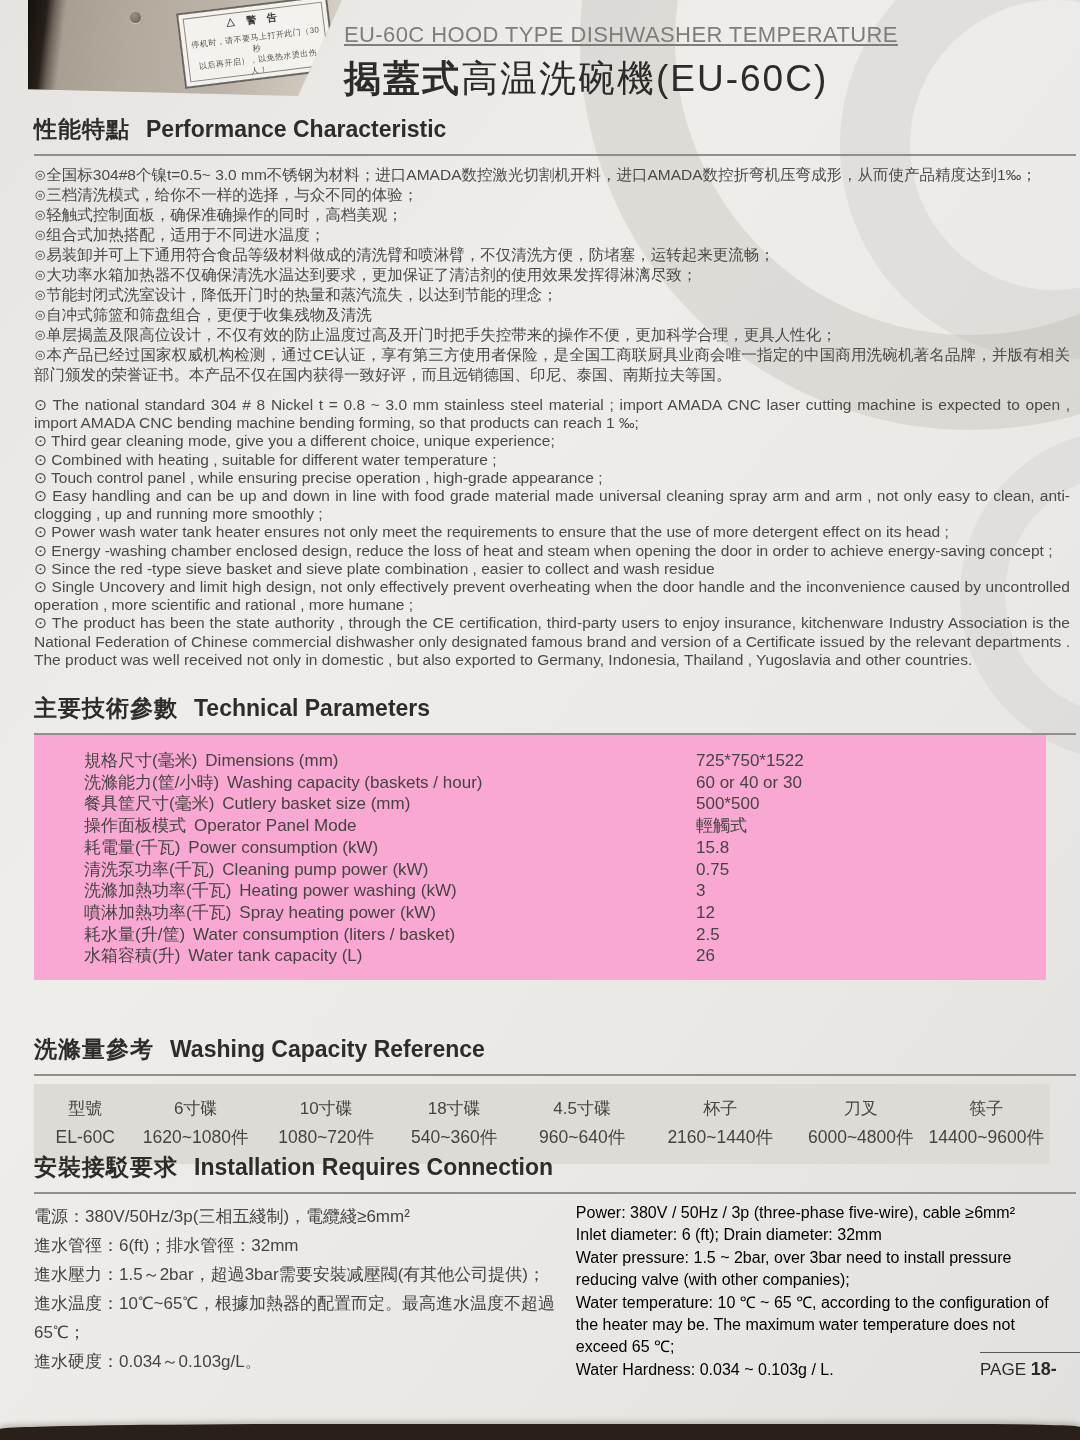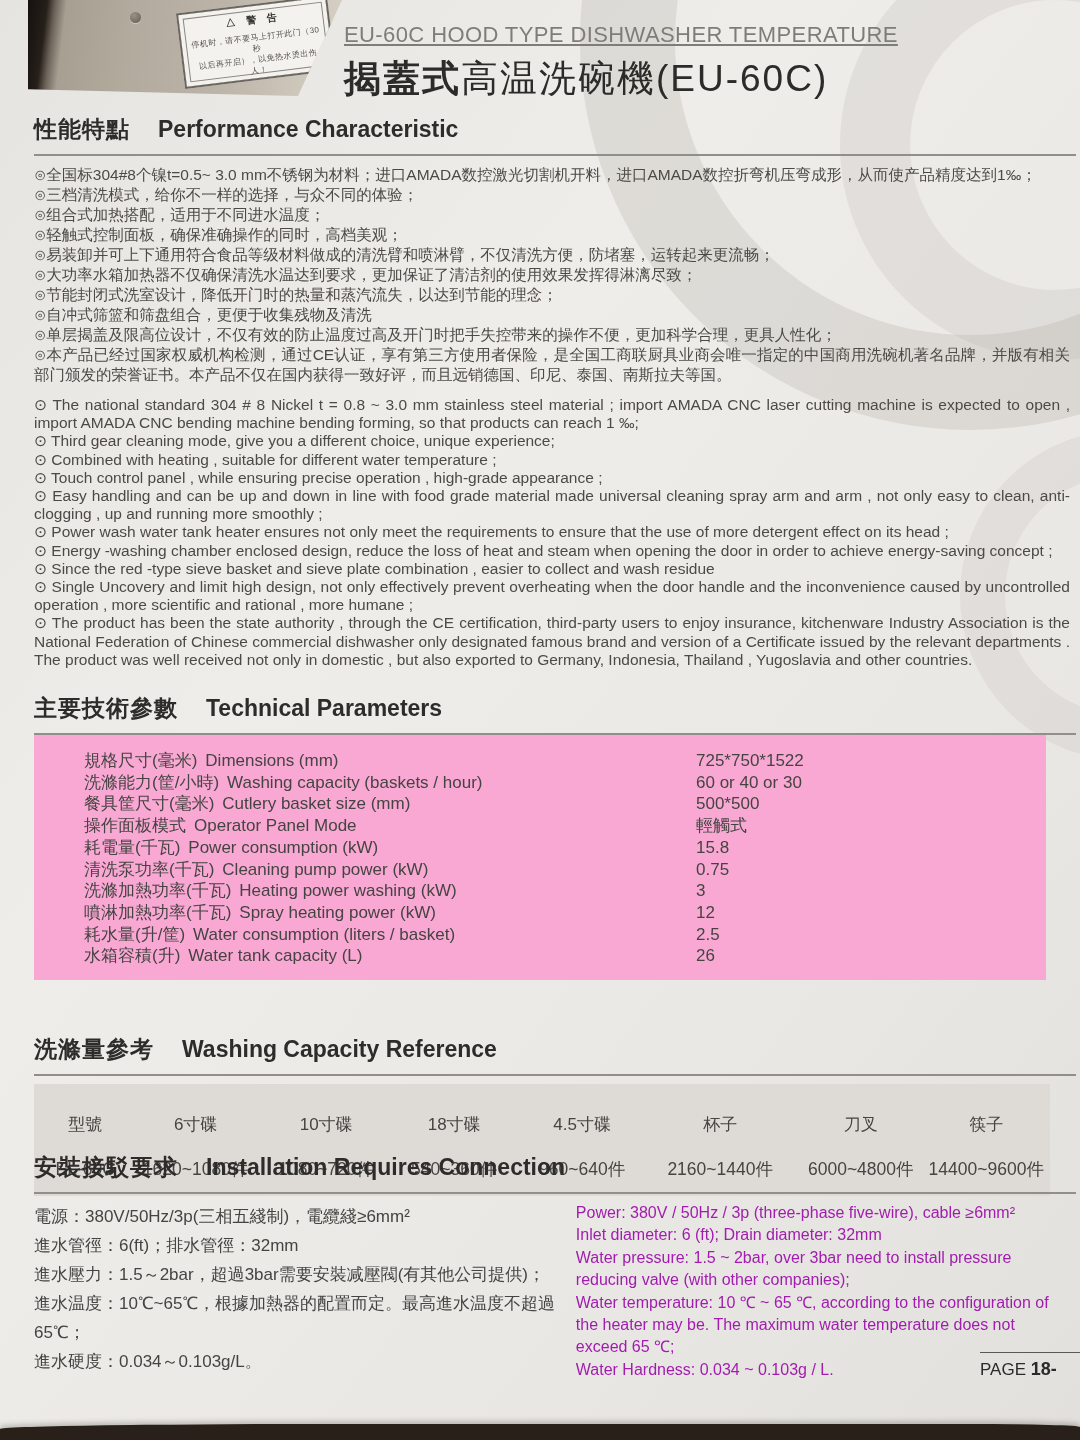--- a/index.html
+++ b/index.html
@@ -34,45 +34,45 @@
   .warn-text { font-size:8px; line-height:11px; color:#55524d; margin-top:5px; letter-spacing:0.5px; }
 
   
   .titles { position:absolute; left:344px; top:22px; }
   .title-en { font-size:22px; color:#7f7d7a; letter-spacing:0.4px; white-space:nowrap;text-decoration:underline; }
   .title-zh { margin-top:6px; font-size:37px; color:#2c2b29; letter-spacing:2px; white-space:nowrap; }
   .title-zh .b { font-weight:bold; }
 
   
   .section { position:absolute; left:34px; right:4px; }
-  .sec-head { display:flex; align-items:baseline; gap:28px; color:#2d2c2a; }
+  .sec-head { display:flex; align-items:baseline; gap:16px; color:#2d2c2a; }
   .sec-head .zh { font-size:23px; font-weight:bold; letter-spacing:1px; }
   .sec-head .en { font-size:23px; font-weight:bold; }
   .sec-rule { border:none; border-top:2px solid #918f8b; margin-top:9px; }
 
   #sec-performance { top:114px; }
   .bullets-zh { margin-top:9px; font-size:15.5px; line-height:20px; color:#4c4a47; padding-right:6px; }
   .bullets-en { margin-top:11px; font-size:15.5px; line-height:18.2px; color:#4c4a47; padding-right:6px; }
   .bullet { text-align:justify; }
 
   #sec-technical { top:693px; }
   .tech-table { margin-right:30px; background:#f9a8d4; padding:15px 20px 13px 50px; }
   .tech-row { display:grid; grid-template-columns:1fr 330px; line-height:21.7px; font-size:17px; color:#454442; }
   .tech-label-en { margin-left:8px; }
 
   #sec-capacity { top:1034px; }
   .cap-table { margin-top:8px; margin-right:26px; background:#dedbd6; padding:12px 6px 12px 6px; }
-  .cap-row { display:grid; grid-template-columns:9% 13% 13% 12.5% 13% 14.5% 13.5% 11.5%;margin-top:16px; }
+  .cap-row { display:grid; grid-template-columns:9% 13% 13% 12.5% 13% 14.5% 13.5% 11.5%; }
   .cap-cell { text-align:center; white-space:nowrap; font-size:17px; color:#454442; line-height:26px; }
   .cap-row.values .cap-cell { font-size:17.5px; line-height:30px; }
 
   #sec-install { top:1152px; }
   .install-cols { display:flex; margin-top:8px; }
   .install-zh { width:52%; font-size:17px; line-height:29px; color:#454442; }
-  .install-en { width:48%; font-size:16px; line-height:22.4px; color:#a21caf; padding-right:8px; }
+  .install-en { width:48%; font-size:16px; line-height:22.4px; color:#000000; padding-right:8px; }
 
   
   .footer { position:absolute; right:0; top:1352px; width:100px; text-align:left; }
   .footer-rule { border:none; border-top:1.5px solid #5a5855; margin-bottom:6px; }
   .footer-text { font-size:17px; color:#2b2a28; white-space:nowrap; }
   .footer-text .num { font-weight:bold; font-size:18px; }
 
   .bottom-strip { position:absolute; left:0; bottom:0; width:100%; height:16px; background:#282019;
     box-shadow:0 -3px 5px rgba(60,50,40,0.25); border-radius:30% 10% 0 0 / 5px 3px 0 0; }
 </style>
@@ -101,22 +101,22 @@
 
 <div class="section" id="sec-performance">
   <div class="sec-head">
     <span class="zh">性能特點</span>
     <span class="en">Performance Characteristic</span>
   </div>
   <hr class="sec-rule">
   <div class="bullets-zh">
       <div class="bullet">⊙全国标304#8个镍t=0.5~ 3.0 mm不锈钢为材料；进口AMADA数控激光切割机开料，进口AMADA数控折弯机压弯成形，从而使产品精度达到1‰；</div>
       <div class="bullet">⊙三档清洗模式，给你不一样的选择，与众不同的体验；</div>
+      <div class="bullet">⊙轻触式控制面板，确保准确操作的同时，高档美观；</div>
       <div class="bullet">⊙组合式加热搭配，适用于不同进水温度；</div>
-      <div class="bullet">⊙轻触式控制面板，确保准确操作的同时，高档美观；</div>
       <div class="bullet">⊙易装卸并可上下通用符合食品等级材料做成的清洗臂和喷淋臂，不仅清洗方便，防堵塞，运转起来更流畅；</div>
       <div class="bullet">⊙大功率水箱加热器不仅确保清洗水温达到要求，更加保证了清洁剂的使用效果发挥得淋漓尽致；</div>
       <div class="bullet">⊙节能封闭式洗室设计，降低开门时的热量和蒸汽流失，以达到节能的理念；</div>
       <div class="bullet">⊙自冲式筛篮和筛盘组合，更便于收集残物及清洗</div>
       <div class="bullet">⊙单层揭盖及限高位设计，不仅有效的防止温度过高及开门时把手失控带来的操作不便，更加科学合理，更具人性化；</div>
       <div class="bullet">⊙本产品已经过国家权威机构检测，通过CE认证，享有第三方使用者保险，是全国工商联厨具业商会唯一指定的中国商用洗碗机著名品牌，并版有相关部门颁发的荣誉证书。本产品不仅在国内获得一致好评，而且远销德国、印尼、泰国、南斯拉夫等国。</div>
     </div>
   <div class="bullets-en">
       <div class="bullet">⊙ The national standard 304 # 8 Nickel t = 0.8 ~ 3.0 mm stainless steel material ; import AMADA CNC laser cutting machine is expected to open , import AMADA CNC bending machine bending forming, so that products can reach 1 ‰;</div>
       <div class="bullet">⊙ Third gear cleaning mode, give you a different choice, unique experience;</div>

